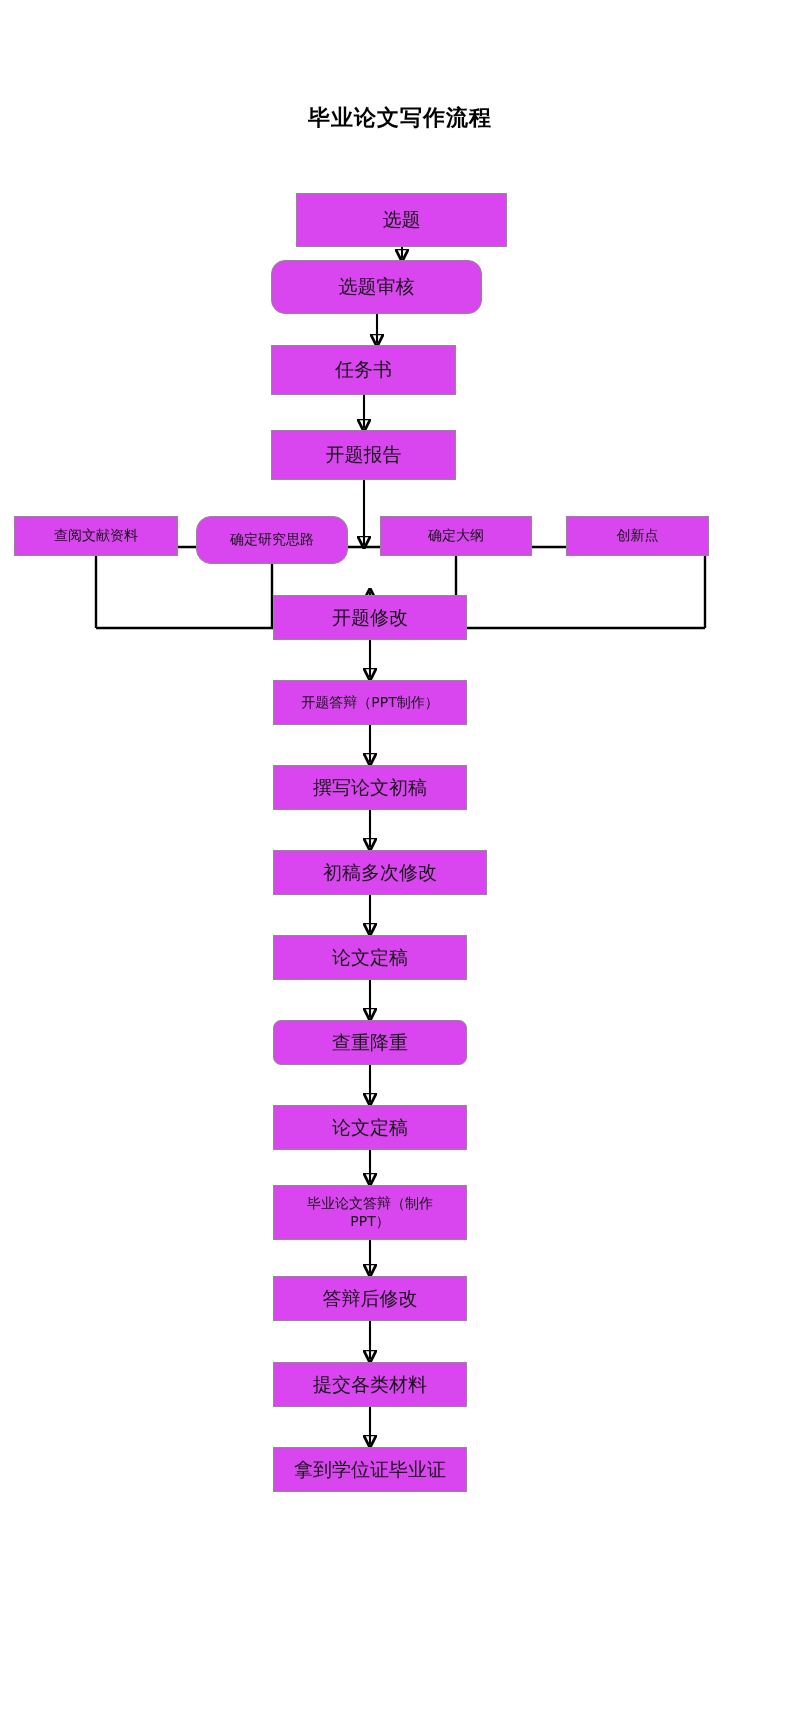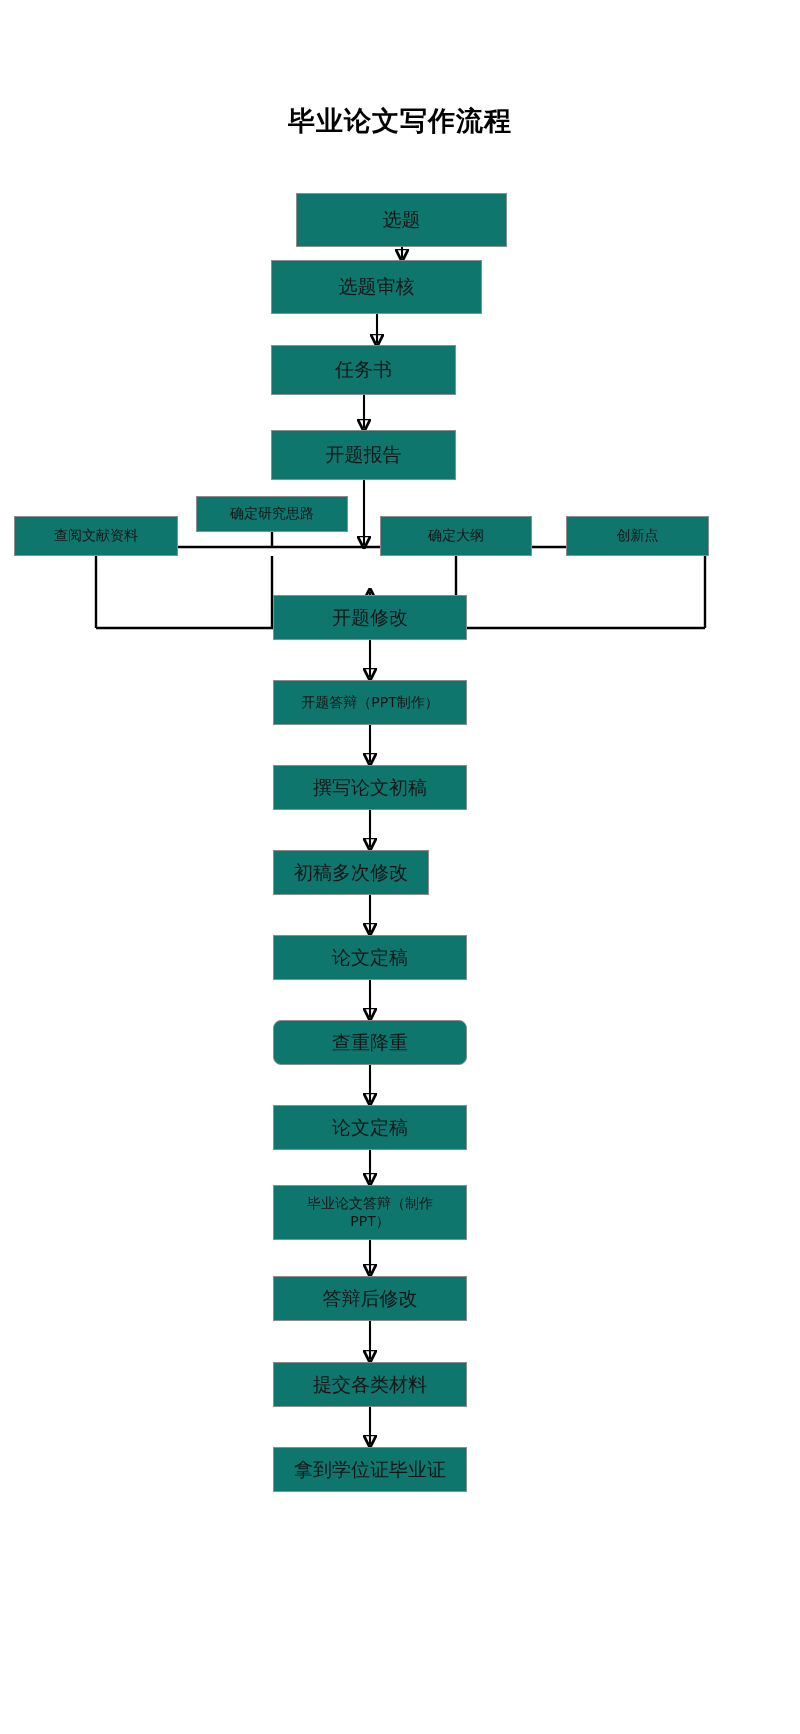--- a/index.html
+++ b/index.html
@@ -20,30 +20,30 @@
     inset: 0;
     width: 800px;
     height: 1734px;
   }
   .title {
     position: absolute;
     left: 0;
     top: 103px;
     width: 800px;
     text-align: center;
-    font-size: 27px;
+    font-size: 22px;
     font-weight: 700;
     letter-spacing: 1px;
     color: #000000;
     font-family: "DejaVu Sans", "Liberation Sans", sans-serif;
   }
   .node {
     position: absolute;
     box-sizing: border-box;
-    background: #0f766e;
+    background: #d946ef;
     border: 1.3px solid #8c8c8c;
     display: flex;
     align-items: center;
     justify-content: center;
     text-align: center;
     color: #141414;
     line-height: 1.22;
     font-family: "DejaVu Sans", "Liberation Sans", sans-serif;
   }
   .node .node-label {
@@ -114,51 +114,51 @@
       <line x1="370" y1="1240" x2="370" y2="1273" marker-end="url(#ah)"></line>
       <line x1="370" y1="1321" x2="370" y2="1359" marker-end="url(#ah)"></line>
       <line x1="370" y1="1407" x2="370" y2="1444" marker-end="url(#ah)"></line>
     </g>
   </svg>
 
   <div id="node-layer">
       <div class="node fs-lg" style="left: 296px; top: 193px; width: 211px; height: 54px;">
         <span class="node-label">选题</span>
       </div>
-      <div class="node fs-lg" style="left: 271px; top: 260px; width: 211px; height: 54px;">
+      <div class="node fs-lg" style="left: 271px; top: 260px; width: 211px; height: 54px; border-radius: 14px;">
         <span class="node-label">选题审核</span>
       </div>
       <div class="node fs-lg" style="left: 271px; top: 345px; width: 185px; height: 50px;">
         <span class="node-label">任务书</span>
       </div>
       <div class="node fs-lg" style="left: 271px; top: 430px; width: 185px; height: 50px;">
         <span class="node-label">开题报告</span>
       </div>
       <div class="node fs-md" style="left: 14px; top: 516px; width: 164px; height: 40px;">
         <span class="node-label">查阅文献资料</span>
       </div>
-      <div class="node fs-md" style="left: 196px; top: 496px; width: 152px; height: 36px;">
+      <div class="node fs-md" style="left: 196px; top: 516px; width: 152px; height: 48px; border-radius: 15px;">
         <span class="node-label">确定研究思路</span>
       </div>
       <div class="node fs-md" style="left: 380px; top: 516px; width: 152px; height: 40px;">
         <span class="node-label">确定大纲</span>
       </div>
       <div class="node fs-md" style="left: 566px; top: 516px; width: 143px; height: 40px;">
         <span class="node-label">创新点</span>
       </div>
       <div class="node fs-lg" style="left: 273px; top: 595px; width: 194px; height: 45px;">
         <span class="node-label">开题修改</span>
       </div>
       <div class="node fs-sm" style="left: 273px; top: 680px; width: 194px; height: 45px;">
         <span class="node-label">开题答辩（PPT制作）</span>
       </div>
       <div class="node fs-lg" style="left: 273px; top: 765px; width: 194px; height: 45px;">
         <span class="node-label">撰写论文初稿</span>
       </div>
-      <div class="node fs-lg" style="left: 273px; top: 850px; width: 156px; height: 45px;">
+      <div class="node fs-lg" style="left: 273px; top: 850px; width: 214px; height: 45px;">
         <span class="node-label">初稿多次修改</span>
       </div>
       <div class="node fs-lg" style="left: 273px; top: 935px; width: 194px; height: 45px;">
         <span class="node-label">论文定稿</span>
       </div>
       <div class="node fs-lg" style="left: 273px; top: 1020px; width: 194px; height: 45px; border-radius: 8px;">
         <span class="node-label">查重降重</span>
       </div>
       <div class="node fs-lg" style="left: 273px; top: 1105px; width: 194px; height: 45px;">
         <span class="node-label">论文定稿</span>

